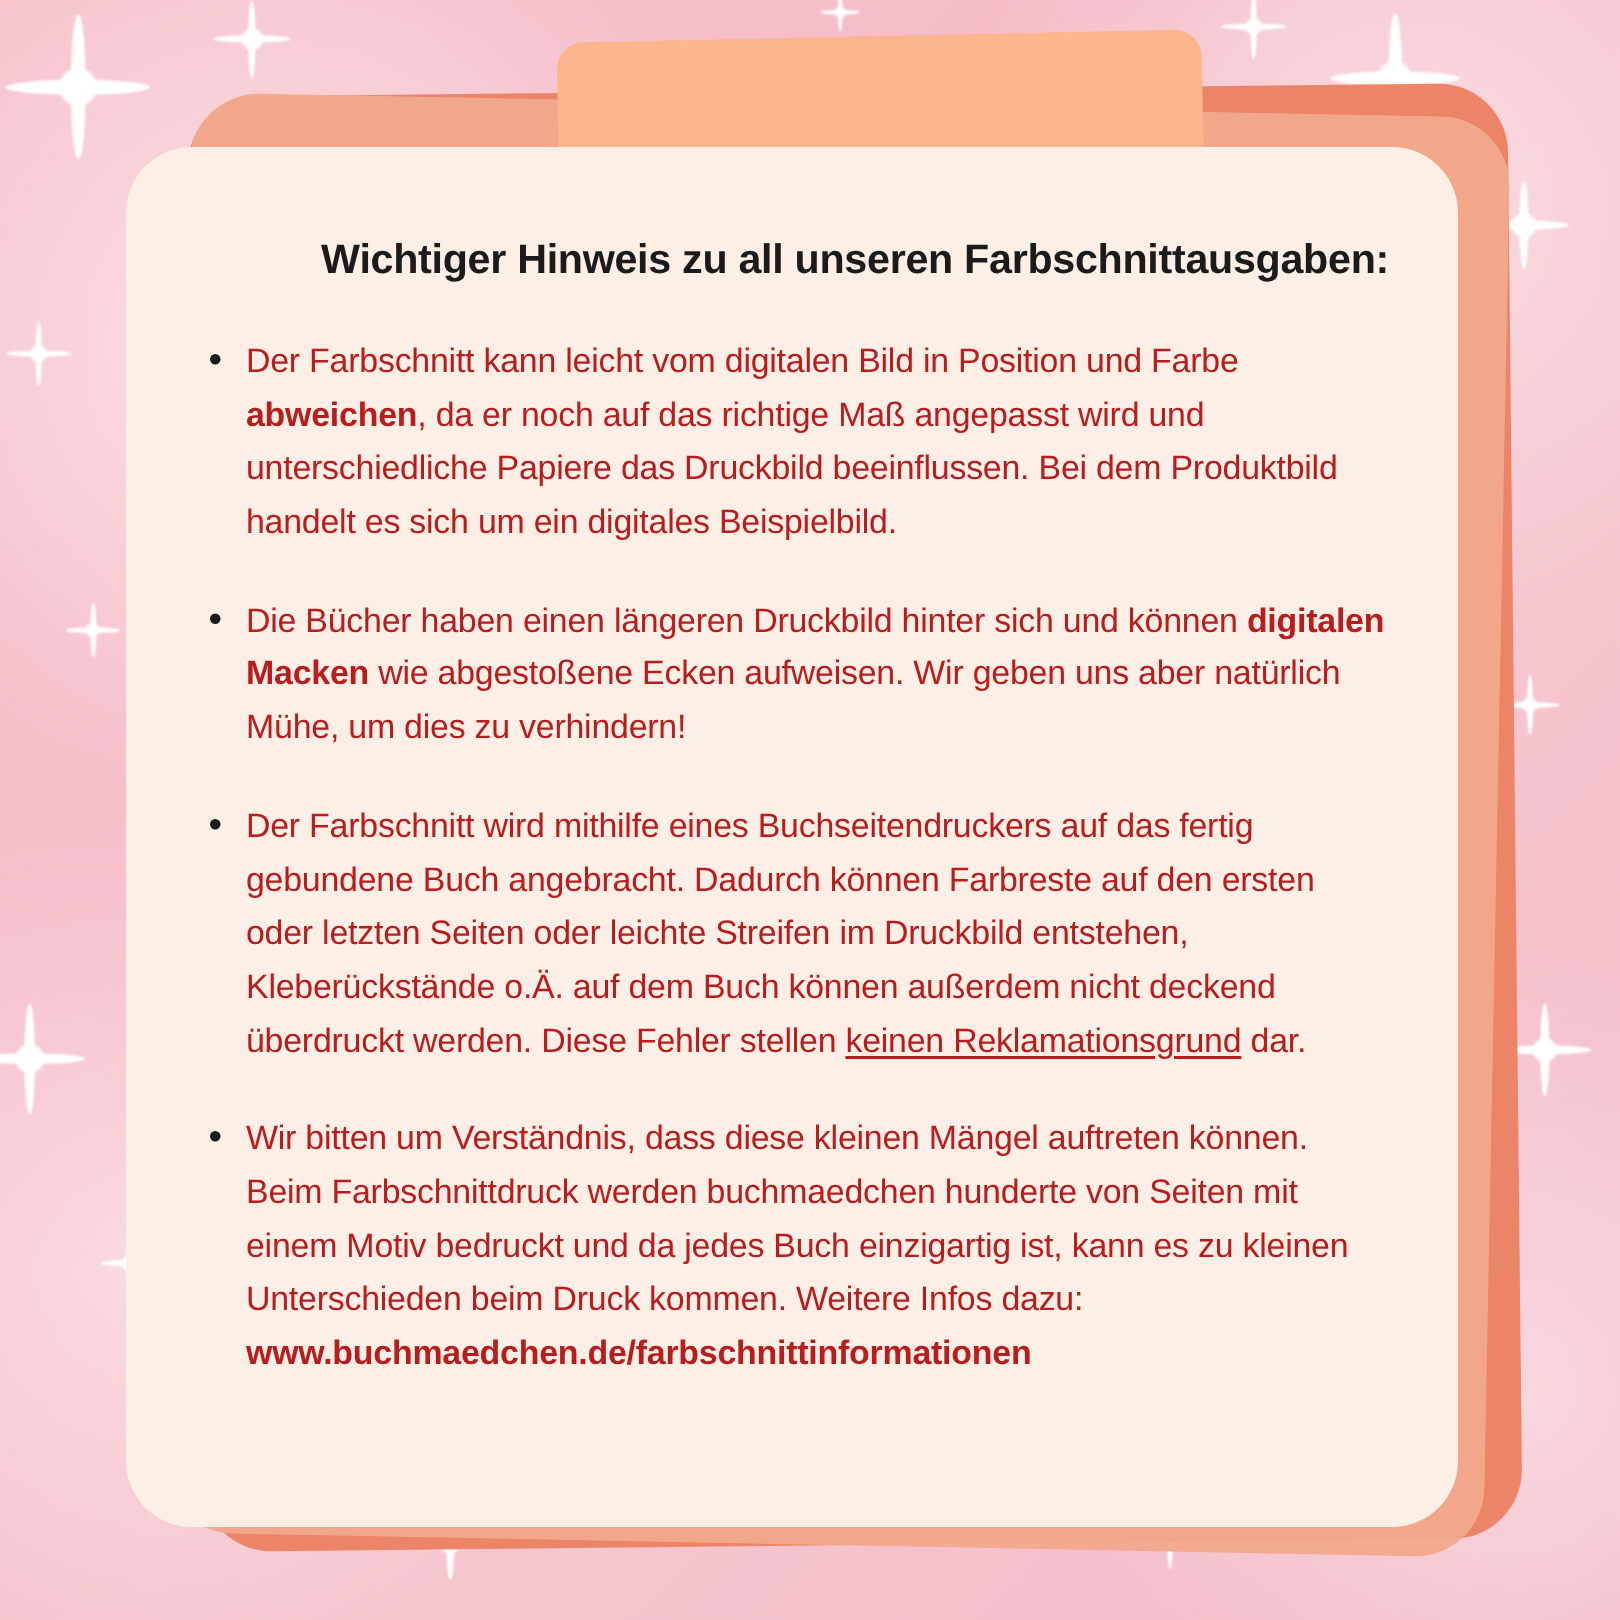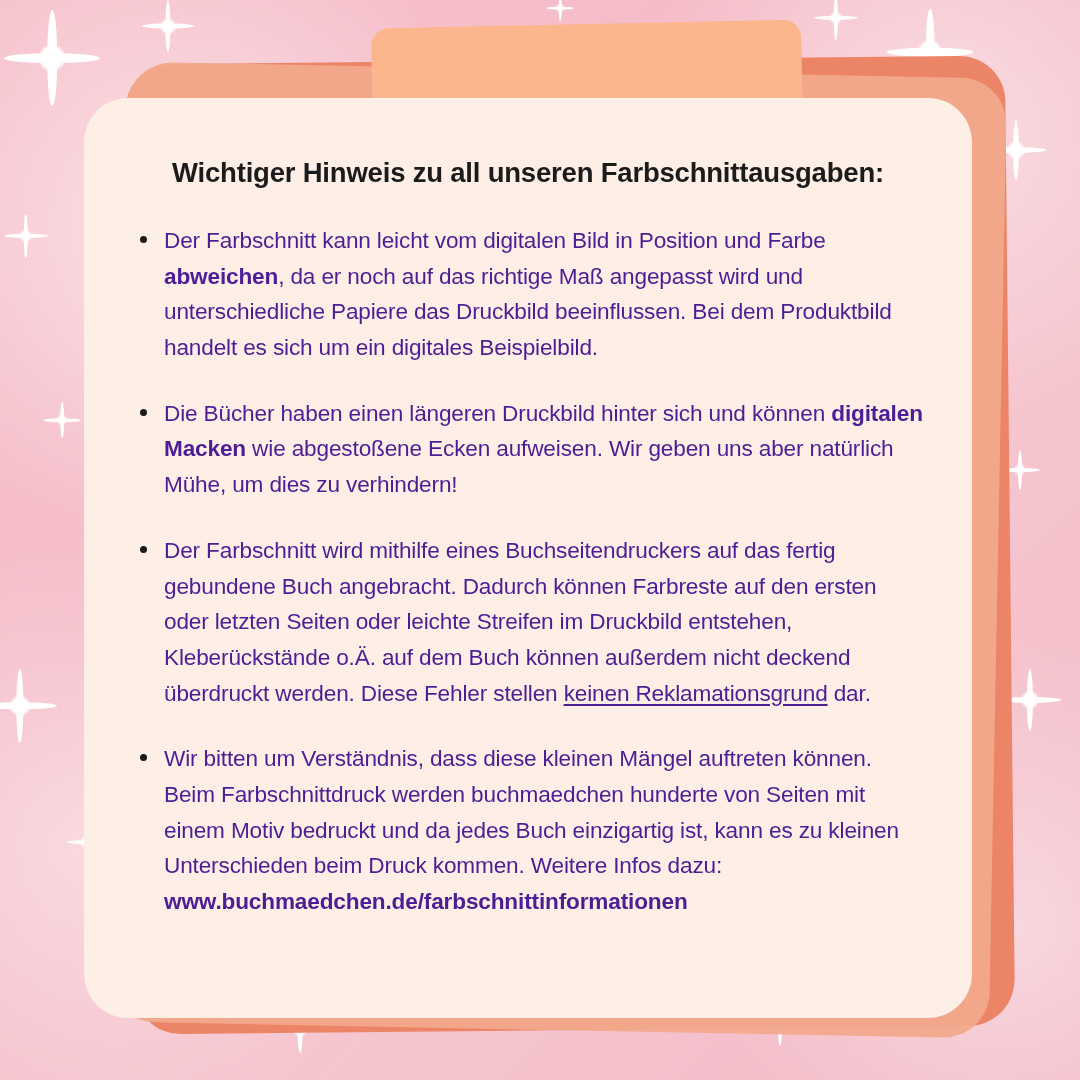--- a/index.html
+++ b/index.html
@@ -113,38 +113,38 @@
     width: 888px;
     height: 920px;
     padding: 58px 46px 0 46px;
     box-sizing: border-box;
   }
 
   .heading {
     font-size: 27.5px;
     font-weight: bold;
     color: #1b1b1b;
-    text-align: center;
+    text-align: right;
     letter-spacing: -0.2px;
     margin: 0 0 34px 0;
     line-height: 1.2;
   }
 
   ul.notes {
     list-style: none;
     margin: 0;
     padding: 0;
   }
   ul.notes li {
     position: relative;
     padding-left: 34px;
     margin-bottom: 30px;
     font-size: 22.6px;
     line-height: 1.58;
-    color: #4c1d95;
+    color: #b91c1c;
     letter-spacing: -0.15px;
   }
   ul.notes li:last-child {
     margin-bottom: 0;
   }
   ul.notes li .bullet {
     position: absolute;
     left: 10px;
     top: 13px;
     width: 7px;

